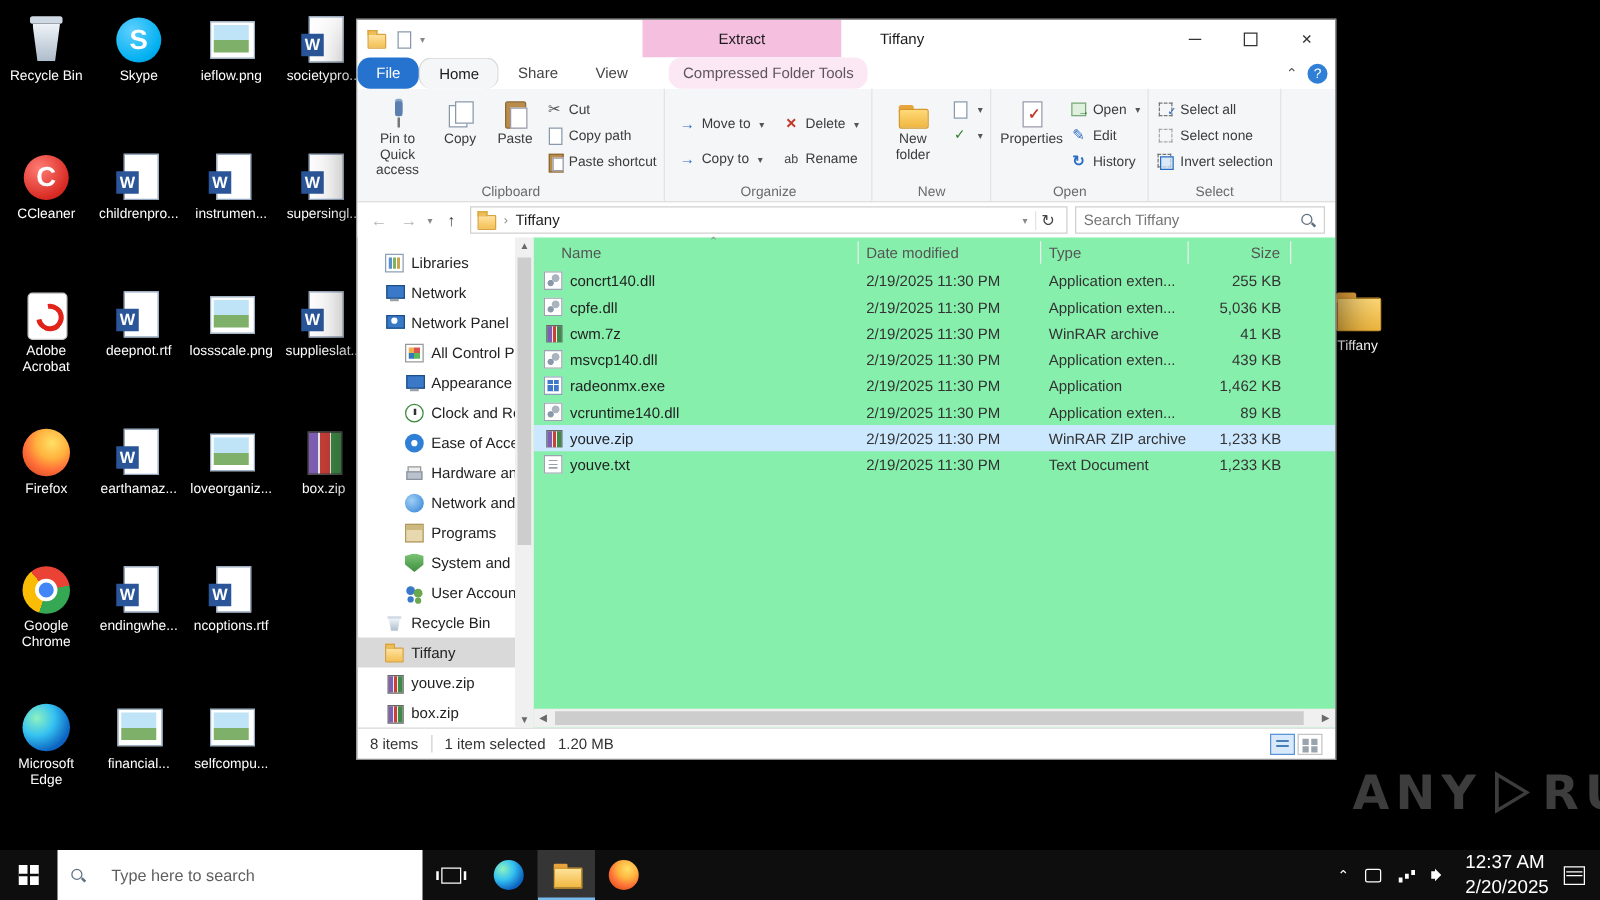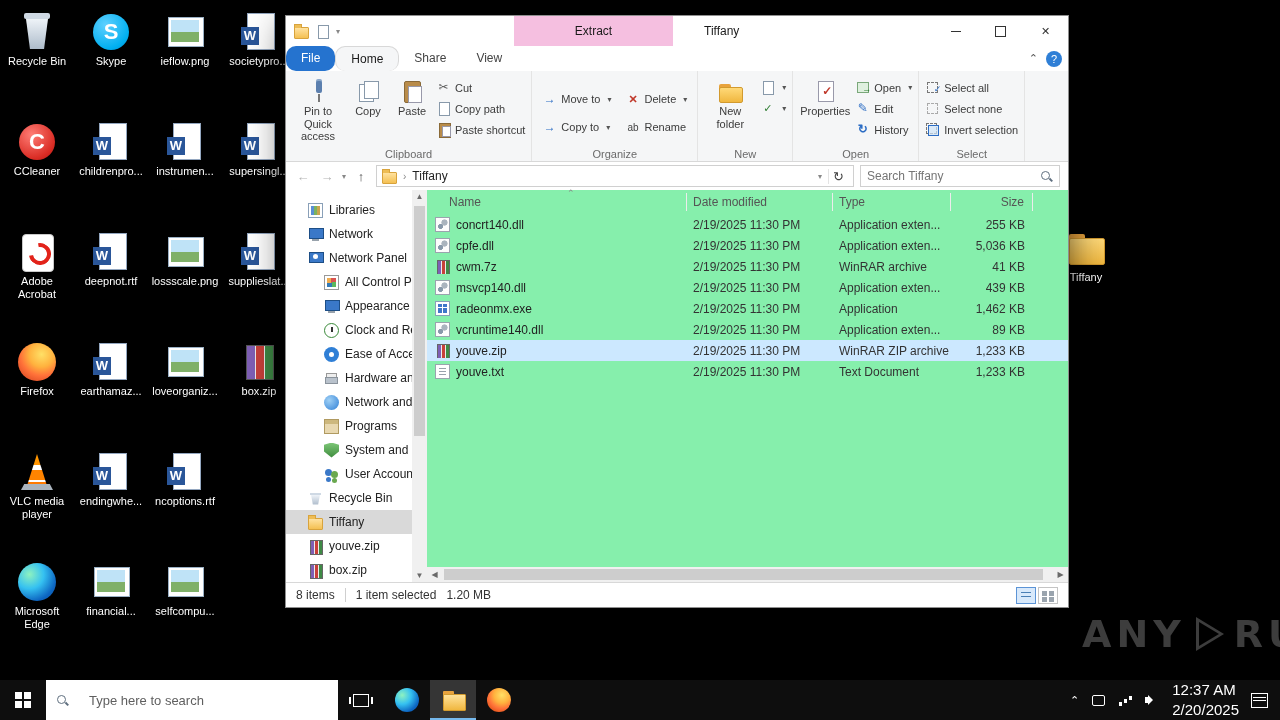--- a/index.html
+++ b/index.html
@@ -288,25 +288,25 @@
       <div class="desktop-icon">
         <div class="dicon acrobat"></div>
         <div class="dlabel">Adobe Acrobat</div>
       </div>
 
       <div class="desktop-icon">
         <div class="dicon firefox"></div>
         <div class="dlabel">Firefox</div>
       </div>
 
-
-      <div class="desktop-icon">
-        <div class="dicon vlc"></div>
-        <div class="dlabel">VLC media player</div>
-      </div>
+      <div class="desktop-icon">
+        <div class="dicon chrome"></div>
+        <div class="dlabel">Google Chrome</div>
+      </div>
+
 
       <div class="desktop-icon">
         <div class="dicon edge"></div>
         <div class="dlabel">Microsoft Edge</div>
       </div>
 
       <div class="desktop-icon">
         <div class="dicon skype"></div>
         <div class="dlabel">Skype</div>
       </div>
@@ -413,20 +413,21 @@
       <div class="wc max"></div>
       <div class="wc close"></div>
     </div>
   </div>
 
   <div class="tabrow">
     <div class="tab file">File</div>
     <div class="tab active">Home</div>
     <div class="tab">Share</div>
     <div class="tab">View</div>
+    <div class="tab context">Compressed Folder Tools</div>
     <div class="ribbon-tools">
       <span class="chev-up"></span>
       <span class="helpq"></span>
     </div>
   </div>
 
   <div class="ribbon">
     <div class="rgroup">
       <div class="rbtn-lg">
         <span class="ric pin"></span>

